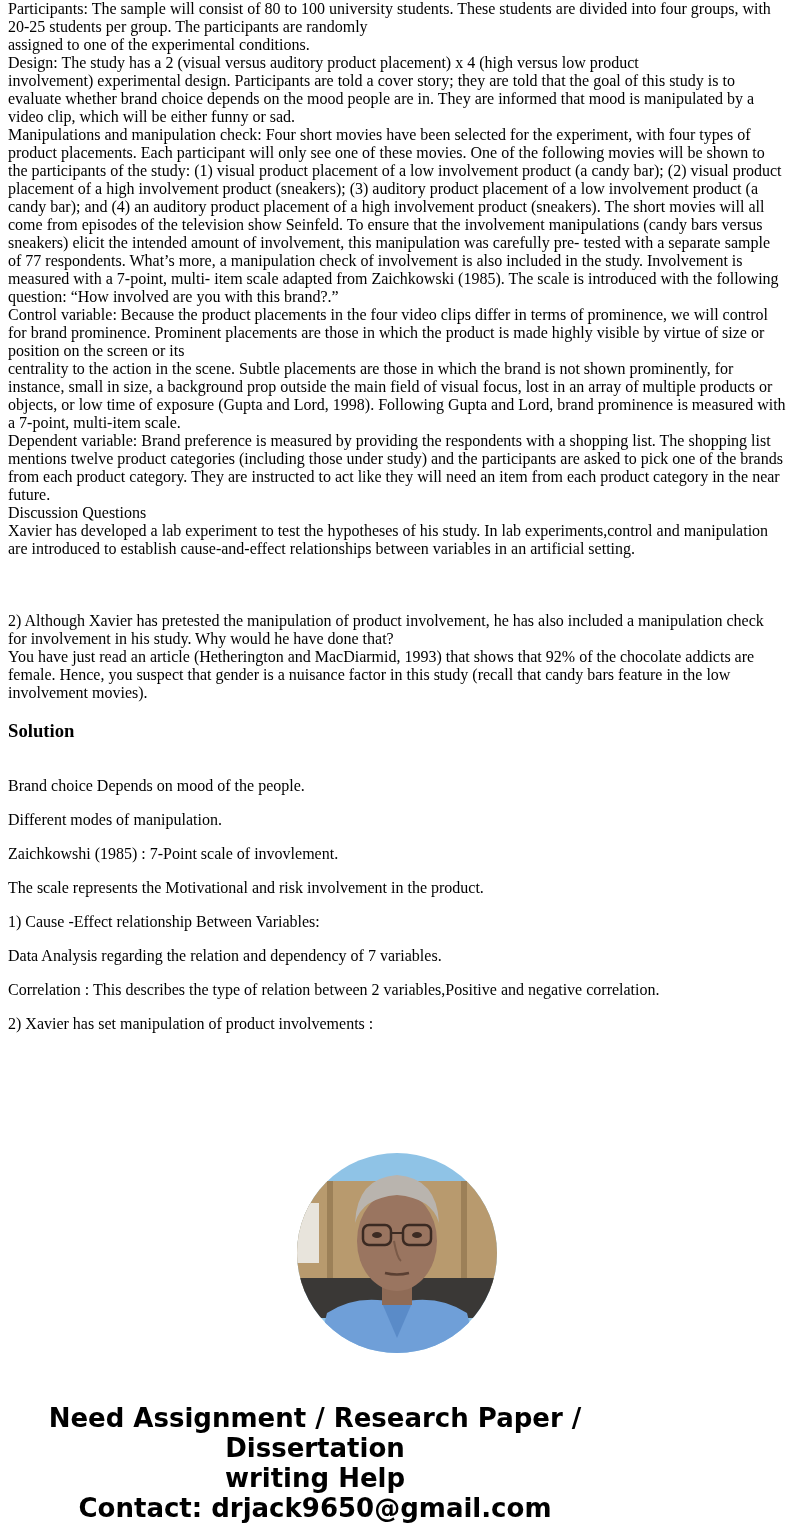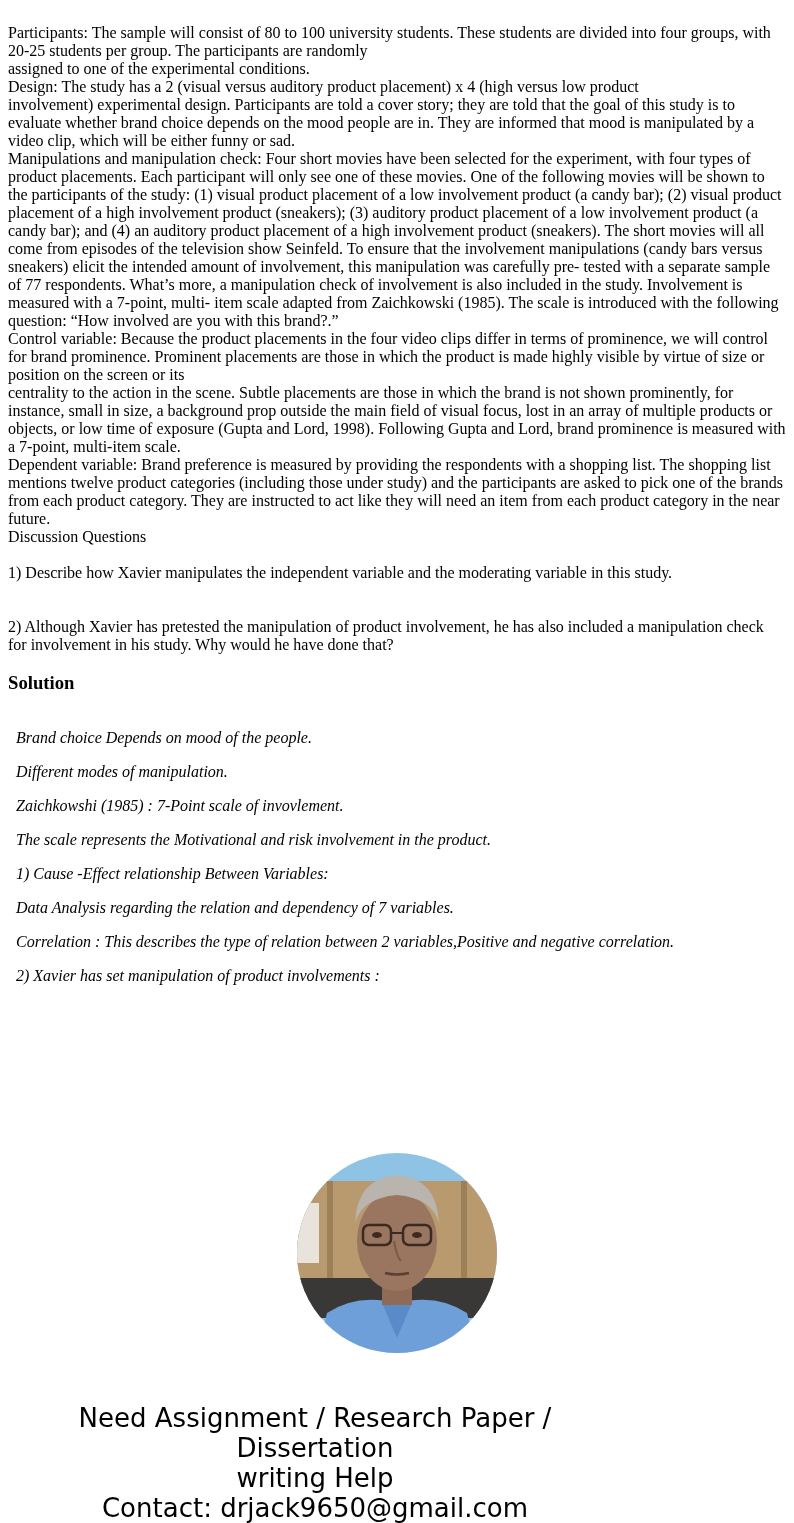--- a/index.html
+++ b/index.html
@@ -6,75 +6,76 @@
     body {
       width: 794px;
       height: 1523px;
       overflow: hidden;
       font-family: "Liberation Serif", serif;
       font-size: 16px;
       line-height: 18px;
       color: #000000;
       position: relative;
     }
-    .content { padding: 24px 8px 0 8px; }
+    .content { padding: 0 8px 0 8px; }
     .question-block p { margin: 0; }
     .line { display: block; }
     .blank { height: 18px; }
     .blank2 { height: 36px; }
     h3.solution-title {
       font-family: "Liberation Serif", serif;
       font-size: 18.7px;
       font-weight: bold;
       margin: 18px 0 35px 0;
       line-height: 22px;
     }
-    .solution p { margin: 0 0 16px 8px; line-height: 18px; font-style: italic; }
+    .solution p { margin: 0 0 16px 0; line-height: 18px; }
     .avatar-wrap {
       position: absolute;
       left: 297px;
       top: 1153px;
       width: 200px;
       height: 200px;
       border-radius: 50%;
       overflow: hidden;
     }
     .avatar-wrap svg { display: block; }
     .promo {
       position: absolute;
       left: 0;
       top: 1403px;
       width: 630px;
       text-align: center;
       font-family: "DejaVu Sans", sans-serif;
-      font-weight: normal;
+      font-weight: bold;
       font-size: 26px;
       line-height: 30px;
       color: #000000;
     }
     .promo span { display: block; }
   </style>
 </head>
 <body>
 
 <div class="content">
   <div class="question-block">
     <p class="line">Participants: The sample will consist of 80 to 100 university students. These students are divided into four groups, with 20-25 students per group. The participants are randomly</p>
     <p class="line">assigned to one of the experimental conditions.</p>
     <p class="line">Design: The study has a 2 (visual versus auditory product placement) x 4 (high versus low product</p>
     <p class="line">involvement) experimental design. Participants are told a cover story; they are told that the goal of this study is to evaluate whether brand choice depends on the mood people are in. They are informed that mood is manipulated by a video clip, which will be either funny or sad.</p>
     <p class="line">Manipulations and manipulation check: Four short movies have been selected for the experiment, with four types of product placements. Each participant will only see one of these movies. One of the following movies will be shown to the participants of the study: (1) visual product placement of a low involvement product (a candy bar); (2) visual product placement of a high involvement product (sneakers); (3) auditory product placement of a low involvement product (a candy bar); and (4) an auditory product placement of a high involvement product (sneakers). The short movies will all come from episodes of the television show Seinfeld. To ensure that the involvement manipulations (candy bars versus sneakers) elicit the intended amount of involvement, this manipulation was carefully pre- tested with a separate sample of 77 respondents. What’s more, a manipulation check of involvement is also included in the study. Involvement is measured with a 7-point, multi- item scale adapted from Zaichkowski (1985). The scale is introduced with the following question: “How involved are you with this brand?.”</p>
     <p class="line">Control variable: Because the product placements in the four video clips differ in terms of prominence, we will control for brand prominence. Prominent placements are those in which the product is made highly visible by virtue of size or position on the screen or its</p>
     <p class="line">centrality to the action in the scene. Subtle placements are those in which the brand is not shown prominently, for instance, small in size, a background prop outside the main field of visual focus, lost in an array of multiple products or objects, or low time of exposure (Gupta and Lord, 1998). Following Gupta and Lord, brand prominence is measured with a 7-point, multi-item scale.</p>
     <p class="line">Dependent variable: Brand preference is measured by providing the respondents with a shopping list. The shopping list mentions twelve product categories (including those under study) and the participants are asked to pick one of the brands from each product category. They are instructed to act like they will need an item from each product category in the near future.</p>
     <p class="line">Discussion Questions</p>
+    <p class="line">Xavier has developed a lab experiment to test the hypotheses of his study. In lab experiments,control and manipulation are introduced to establish cause-and-effect relationships   between variables in an artificial setting.</p>
     <div class="blank"></div>
-    <p class="line">1) Describe how Xavier manipulates the independent variable and the moderating variable in this study.</p>
     <div class="blank2"></div>
     <p class="line">2) Although Xavier has pretested the manipulation of product involvement, he has also included a manipulation check for involvement in his study. Why would he have done that?</p>
+    <p class="line">You have just read an article (Hetherington and MacDiarmid, 1993) that shows that 92% of the chocolate addicts are female. Hence, you suspect that gender is a nuisance factor in this study (recall that candy bars feature in the low involvement movies).</p>
   </div>
 
   <div class="solution">
     <h3 class="solution-title">Solution</h3>
     <p>Brand choice Depends on mood of the people.</p>
     <p>Different modes of manipulation.</p>
     <p>Zaichkowshi (1985) : 7-Point scale of invovlement.</p>
     <p>The scale represents the Motivational and risk involvement in the product.</p>
     <p>1) Cause -Effect relationship Between Variables:</p>
     <p>Data Analysis regarding the relation and dependency of 7 variables.</p>

